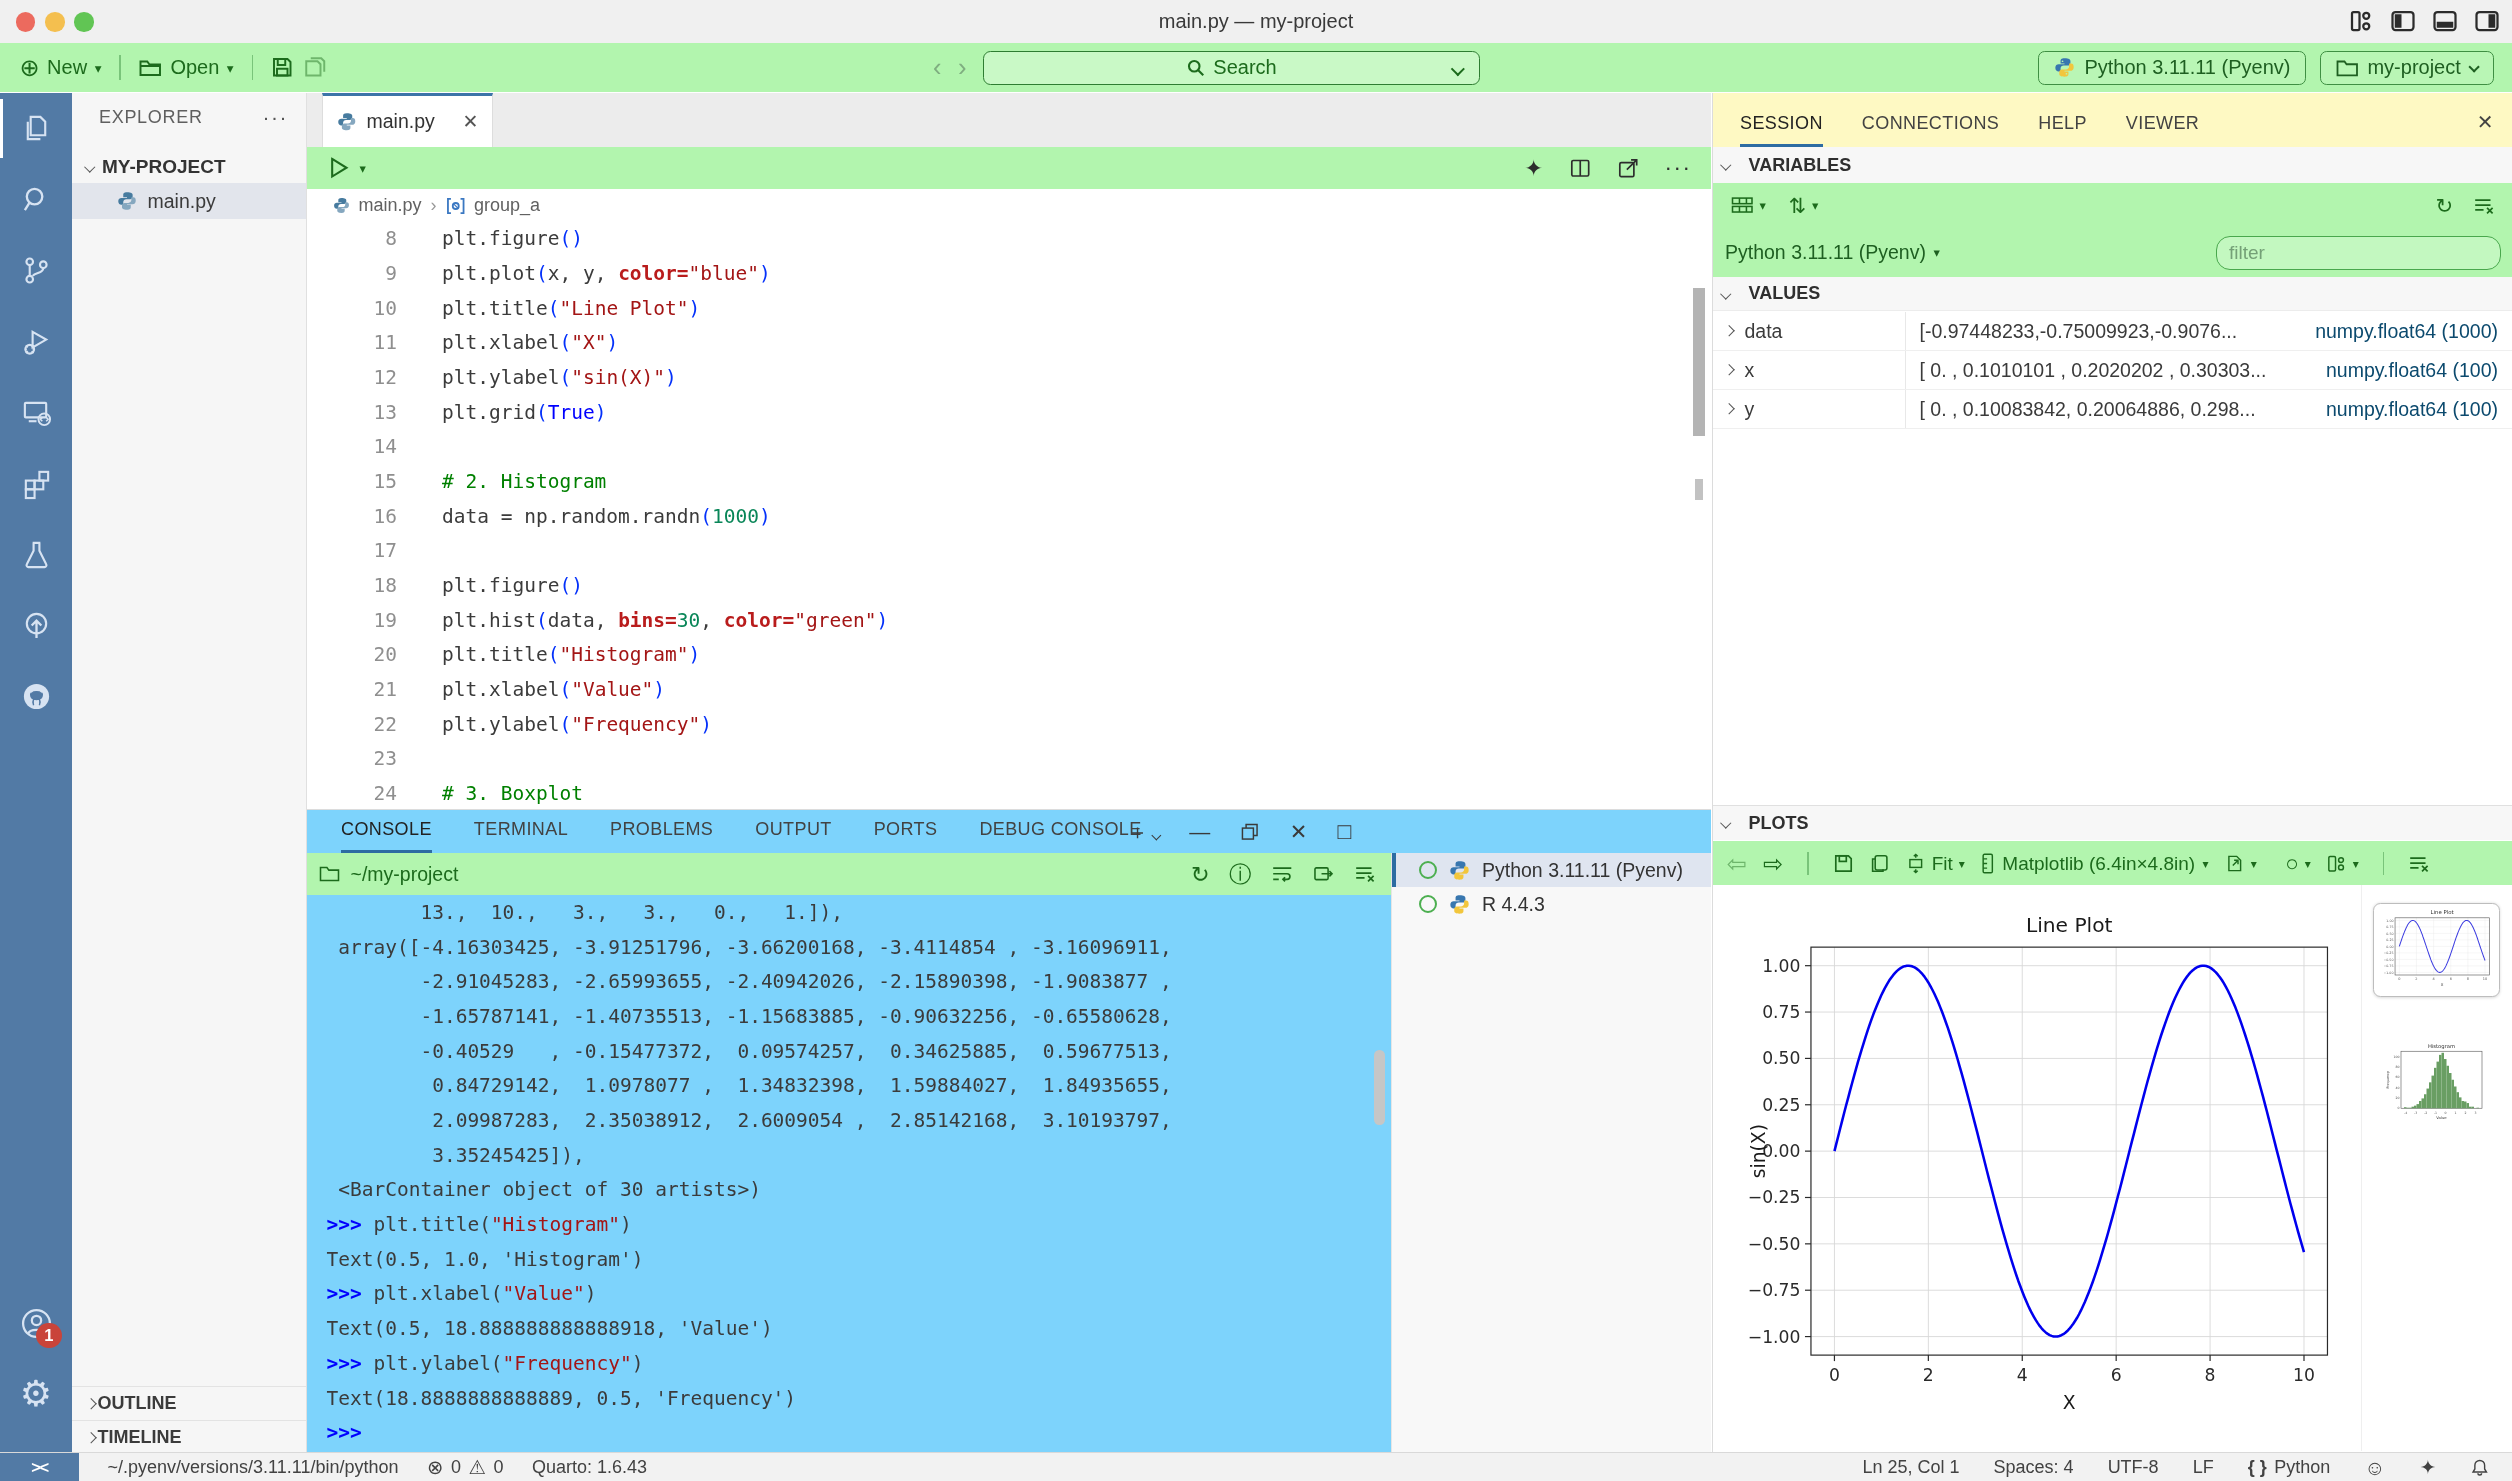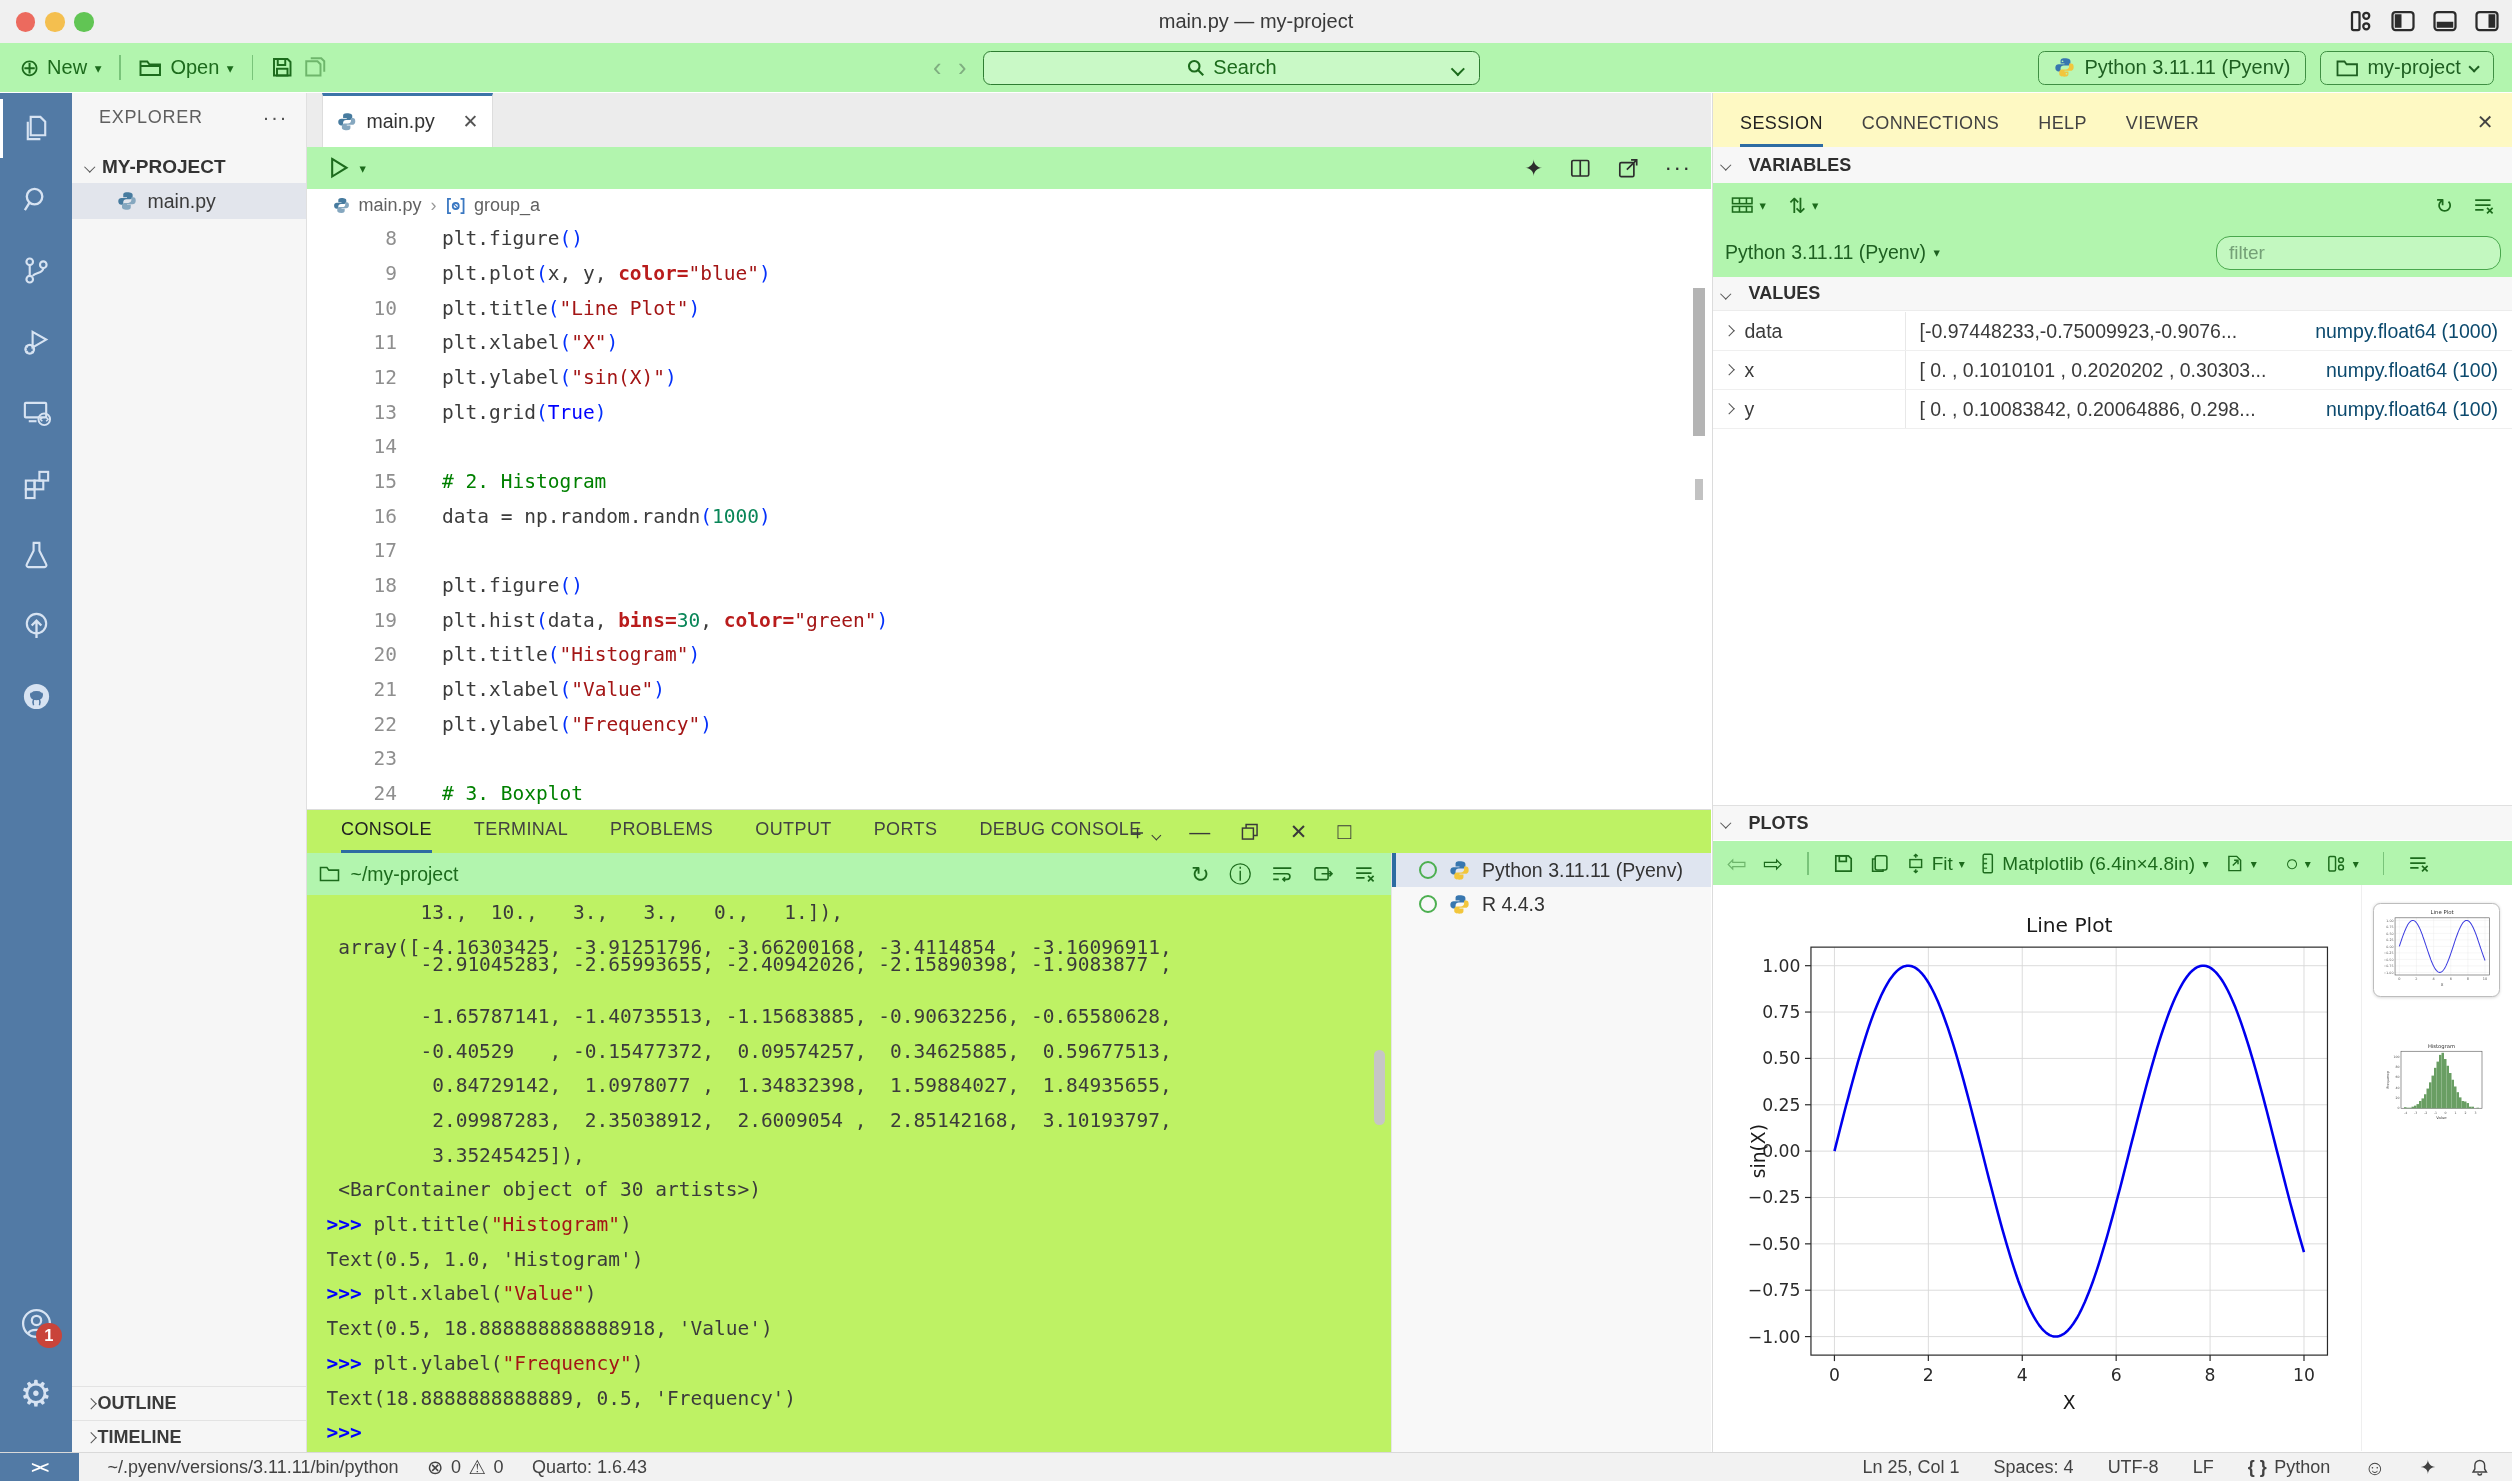--- a/index.html
+++ b/index.html
@@ -73,21 +73,21 @@
   .cl { position:absolute; left:0; width:100%; height:34px; display:flex; white-space:pre; }
   .cl .ln { width:90px; text-align:right; color:#8f8f8f; }
   .cl .lc { margin-left:45px; color:#3b3b3b; }
   .tk-d{color:#3b3b3b}.tk-p{color:#0431fa}.tk-s{color:#a31515}
   .tk-k{color:#b91c1c;font-weight:bold}.tk-n{color:#098658}.tk-c{color:#008000}
   .tk-b{color:#0000ff}.tk-pr{color:#0000ff;font-weight:bold}
   .escroll { position:absolute; right:6px; top:195px; width:12px; height:148px; background:#b4b4b4; }
   .emark { position:absolute; right:8.2px; top:386px; width:7.5px; height:21px; background:#c2c2c2; }
 
   
-  .panel { position:absolute; left:0; top:716px; width:100%; height:643px; border-top:0.7px solid #dcdcdc; background:#bef264; }
+  .panel { position:absolute; left:0; top:716px; width:100%; height:643px; border-top:0.7px solid #dcdcdc; background:#7dd3fc; }
   .ptabs { position:absolute; left:0; top:0; width:100%; height:43px; display:flex; align-items:flex-end;
     gap:42px; padding-left:34px; font-size:18px; color:#424242; letter-spacing:0.4px; }
   .ptab { padding-bottom:10.5px; border-bottom:3px solid transparent; }
   .ptab.active { border-bottom-color:var(--accent); color:#222; }
   .picons { position:absolute; right:360px; top:7.5px; display:flex; gap:30px; align-items:center; font-size:21px; color:#3a3a3a; }
   .pgreen { position:absolute; left:0; top:43px; width:1084px; height:42px; background:var(--green);
     display:flex; align-items:center; gap:10.5px; padding-left:12px; color:var(--greend); font-size:19.5px; }
   .pgreen .gicons { margin-left:auto; margin-right:15px; display:flex; gap:19.5px; align-items:center; font-size:22.5px; }
   .pbody { position:absolute; left:0; top:85px; width:1084px; height:557px; overflow:hidden;
     font-family:"DejaVu Sans Mono","Liberation Mono",monospace; font-size:19.5px; color:#3c3c3c; }
@@ -508,21 +508,21 @@
               <path d="M3 6 h22 M3 13 h22 M3 20 h12 M20 17 l8 8 M28 17 l-8 8" fill="none" stroke="#1c6b1c" stroke-width="2.4"></path>
             </svg>
         </div>
       </div>
       <div class="pbody" id="consolehost">
 
           <div class="cline" style="top: 6px;"><span class="tk-d">        13.,  10.,   3.,   3.,   0.,   1.]),</span></div>
 
           <div class="cline" style="top: 41px;"><span class="tk-d"> array([-4.16303425, -3.91251796, -3.66200168, -3.4114854 , -3.16096911,</span></div>
 
-          <div class="cline" style="top: 58px;"><span class="tk-d">        -2.91045283, -2.65993655, -2.40942026, -2.15890398, -1.9083877 ,</span></div>
+          <div class="cline" style="top: 75px;"><span class="tk-d">        -2.91045283, -2.65993655, -2.40942026, -2.15890398, -1.9083877 ,</span></div>
 
           <div class="cline" style="top: 110px;"><span class="tk-d">        -1.65787141, -1.40735513, -1.15683885, -0.90632256, -0.65580628,</span></div>
 
           <div class="cline" style="top: 145px;"><span class="tk-d">        -0.40529   , -0.15477372,  0.09574257,  0.34625885,  0.59677513,</span></div>
 
           <div class="cline" style="top: 179px;"><span class="tk-d">         0.84729142,  1.0978077 ,  1.34832398,  1.59884027,  1.84935655,</span></div>
 
           <div class="cline" style="top: 214px;"><span class="tk-d">         2.09987283,  2.35038912,  2.6009054 ,  2.85142168,  3.10193797,</span></div>
 
           <div class="cline" style="top: 249px;"><span class="tk-d">         3.35245425]),</span></div>

